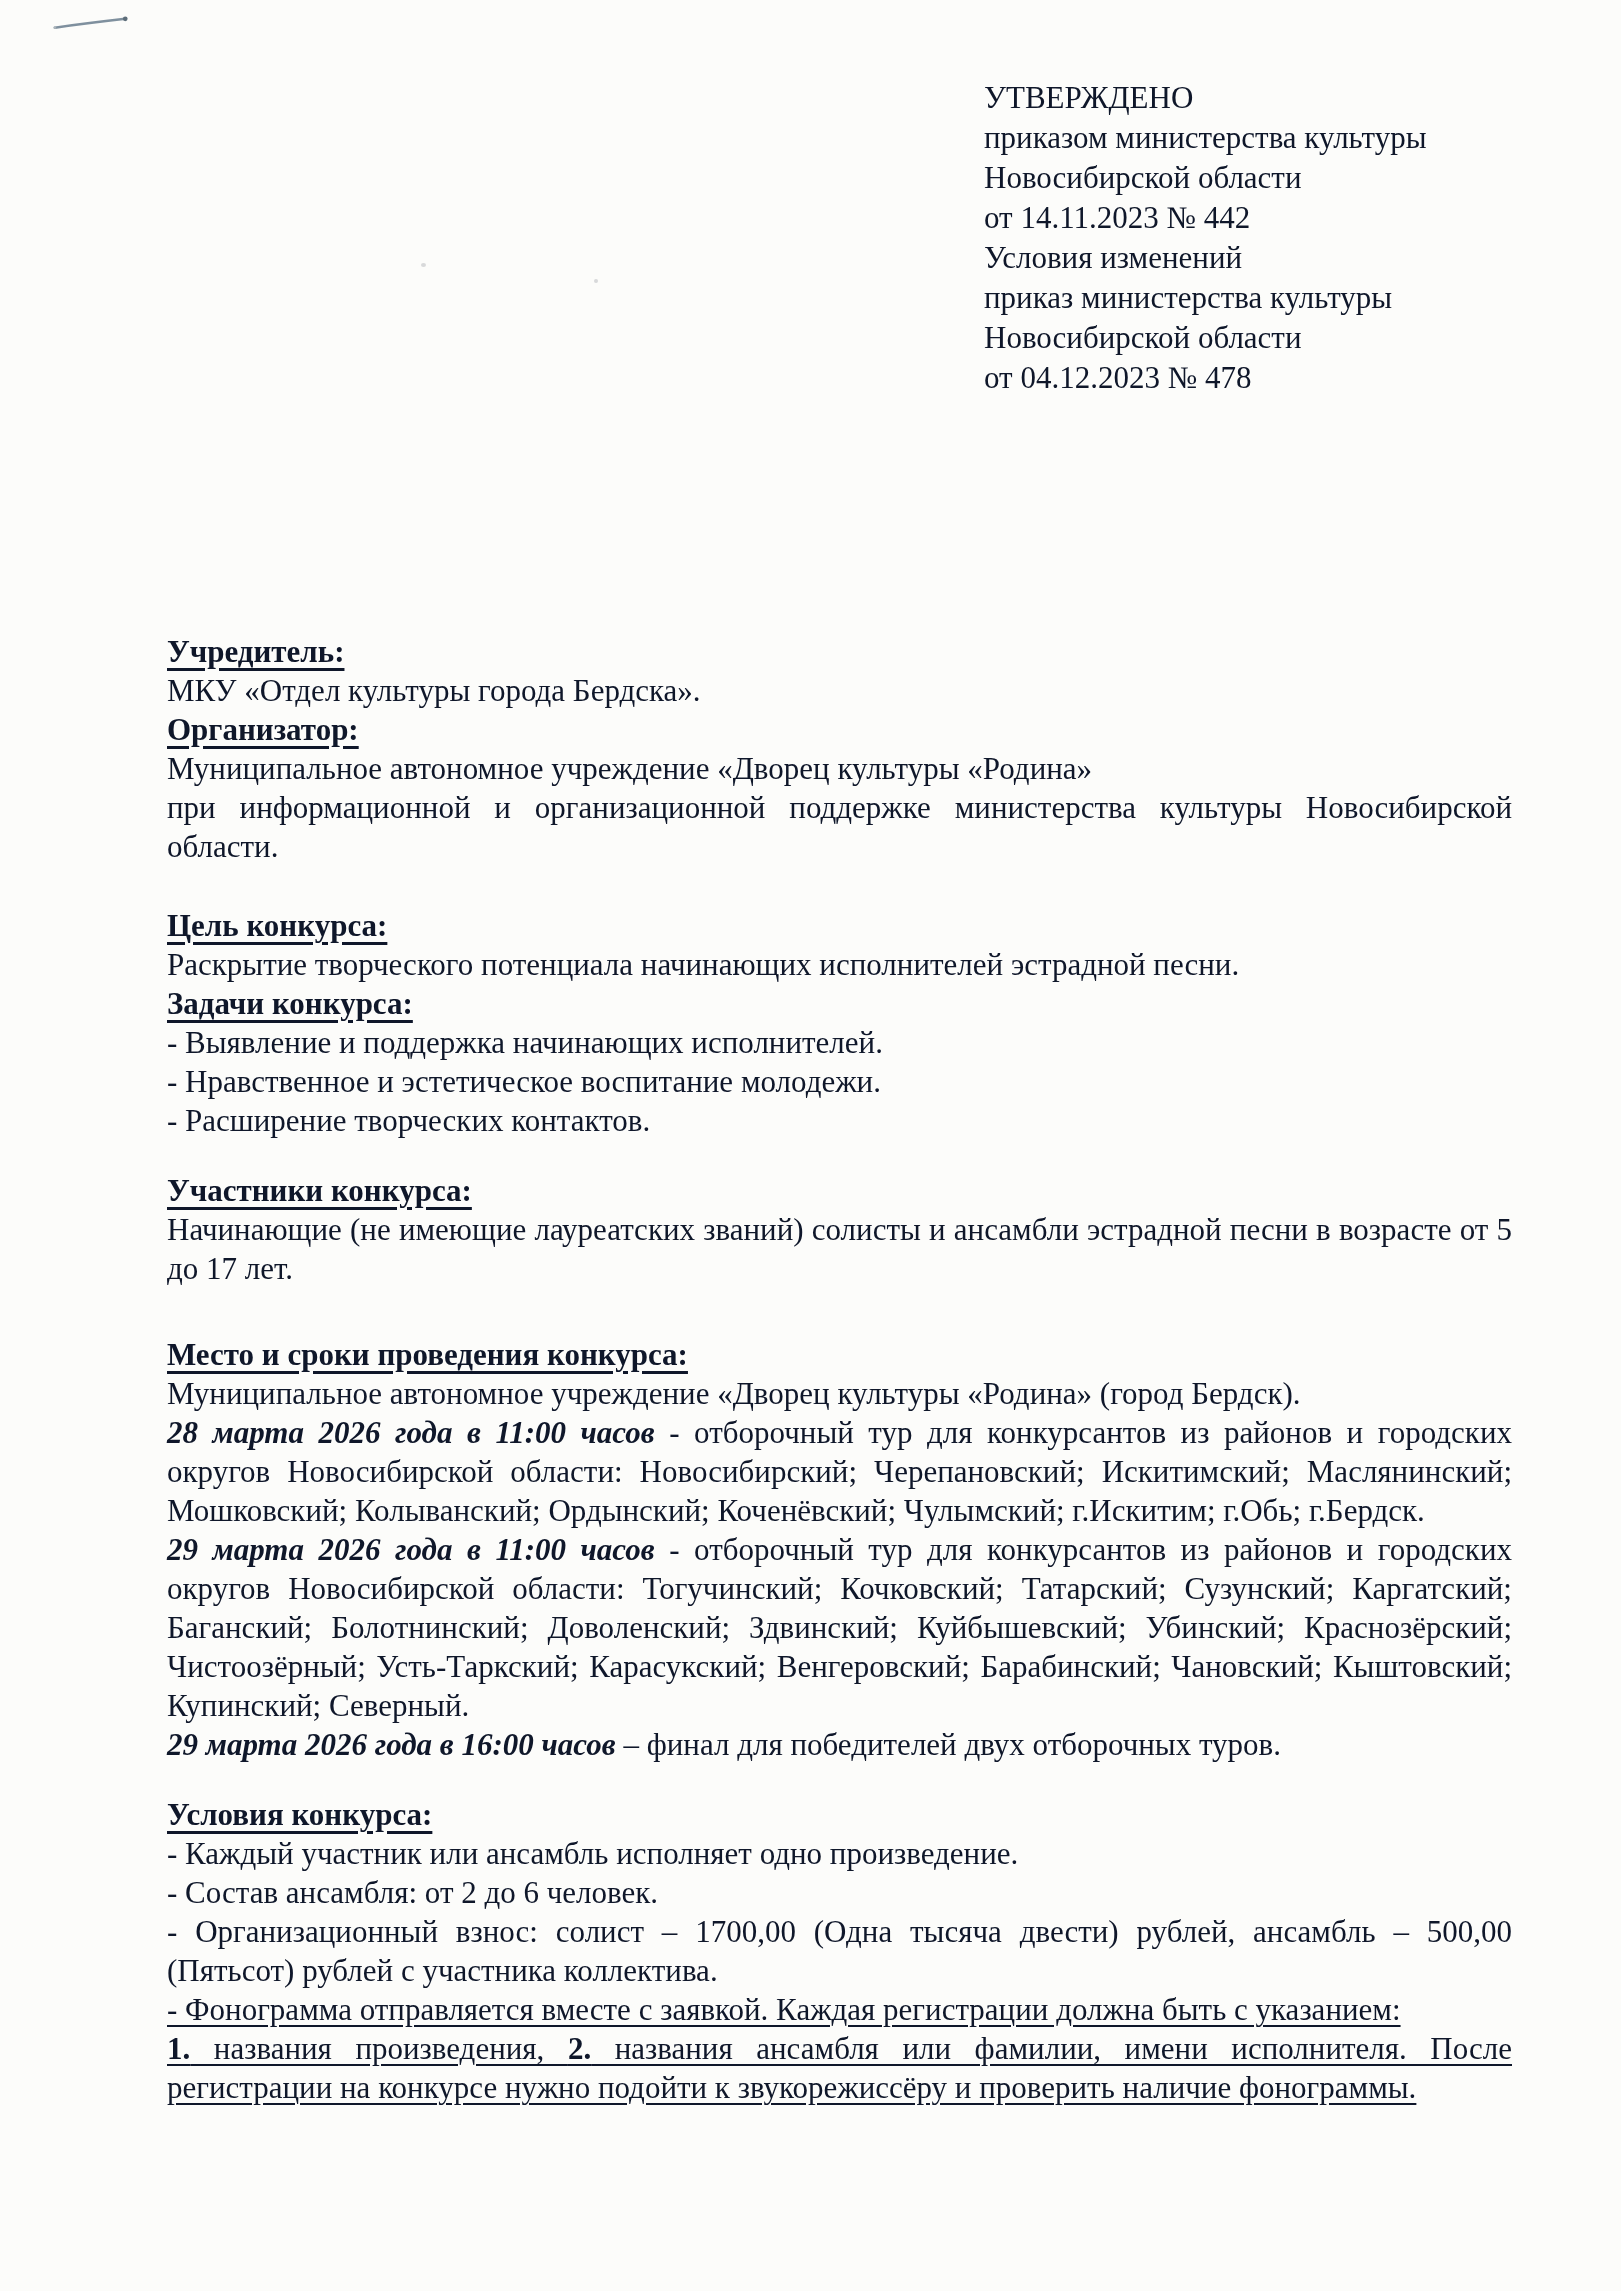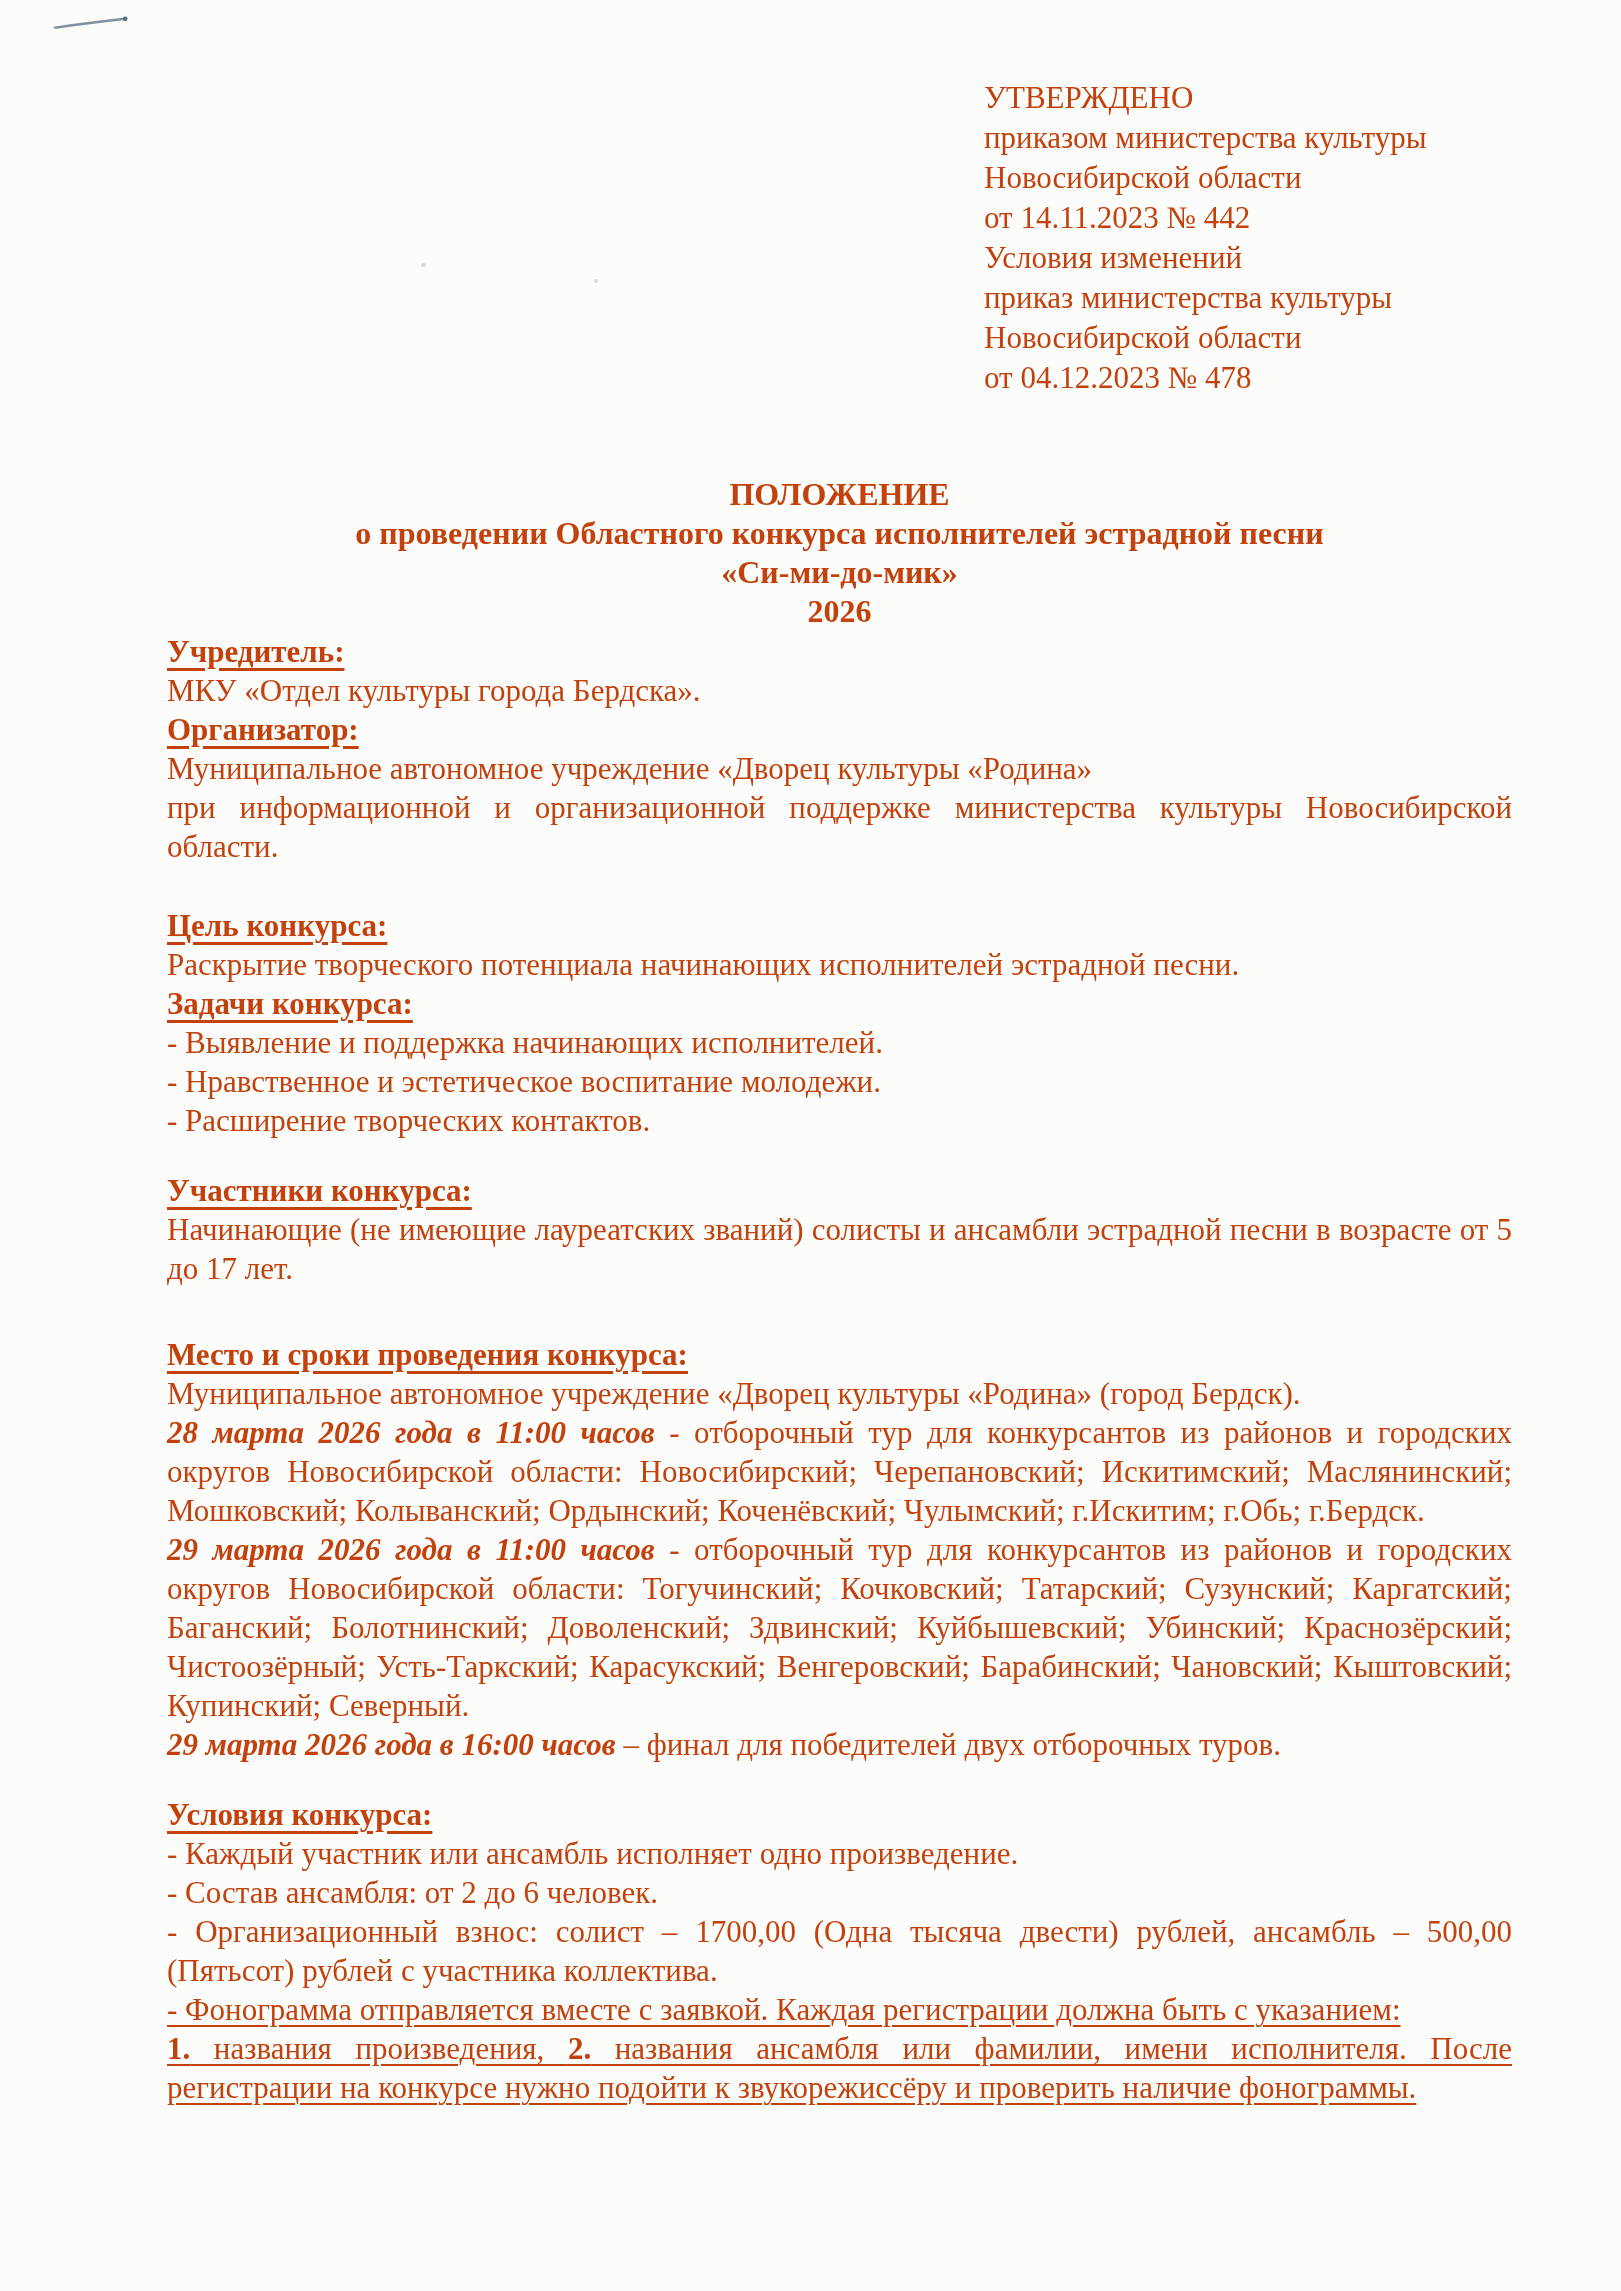--- a/index.html
+++ b/index.html
@@ -6,21 +6,21 @@
     margin: 0;
     padding: 0;
     background: #e8e8e8;
   }
   .page {
     position: relative;
     width: 1621px;
     height: 2292px;
     margin: 0 auto;
     background: #fcfcfa;
-    color: #c2410c;
+    color: #0f172a;
     font-family: "Liberation Serif", "DejaVu Serif", serif;
     font-size: 31px;
     line-height: 39px;
     overflow: hidden;
   }
   p { margin: 0; padding: 0; }
 
   .pen-mark {
     position: absolute;
     left: 49px;
@@ -100,26 +100,20 @@
     <div>УТВЕРЖДЕНО</div>
     <div>приказом министерства культуры</div>
     <div>Новосибирской области</div>
     <div>от 14.11.2023 № 442</div>
     <div>Условия изменений</div>
     <div>приказ министерства культуры</div>
     <div>Новосибирской области</div>
     <div>от 04.12.2023 № 478</div>
   </div>
 
-  <div class="title-block">
-    <div>ПОЛОЖЕНИЕ</div>
-    <div>о проведении Областного конкурса исполнителей эстрадной песни</div>
-    <div>«Си-ми-до-мик»</div>
-    <div>2026</div>
-  </div>
 
   <div class="doc-body">
 
     <div class="section">
       <p class="h">Учредитель:</p>
       <p>МКУ «Отдел культуры города Бердска».</p>
       <p class="h">Организатор:</p>
       <p>Муниципальное автономное учреждение «Дворец культуры «Родина»</p>
       <p class="just">при информационной и организационной поддержке министерства культуры Новосибирской области.</p>
     </div>

